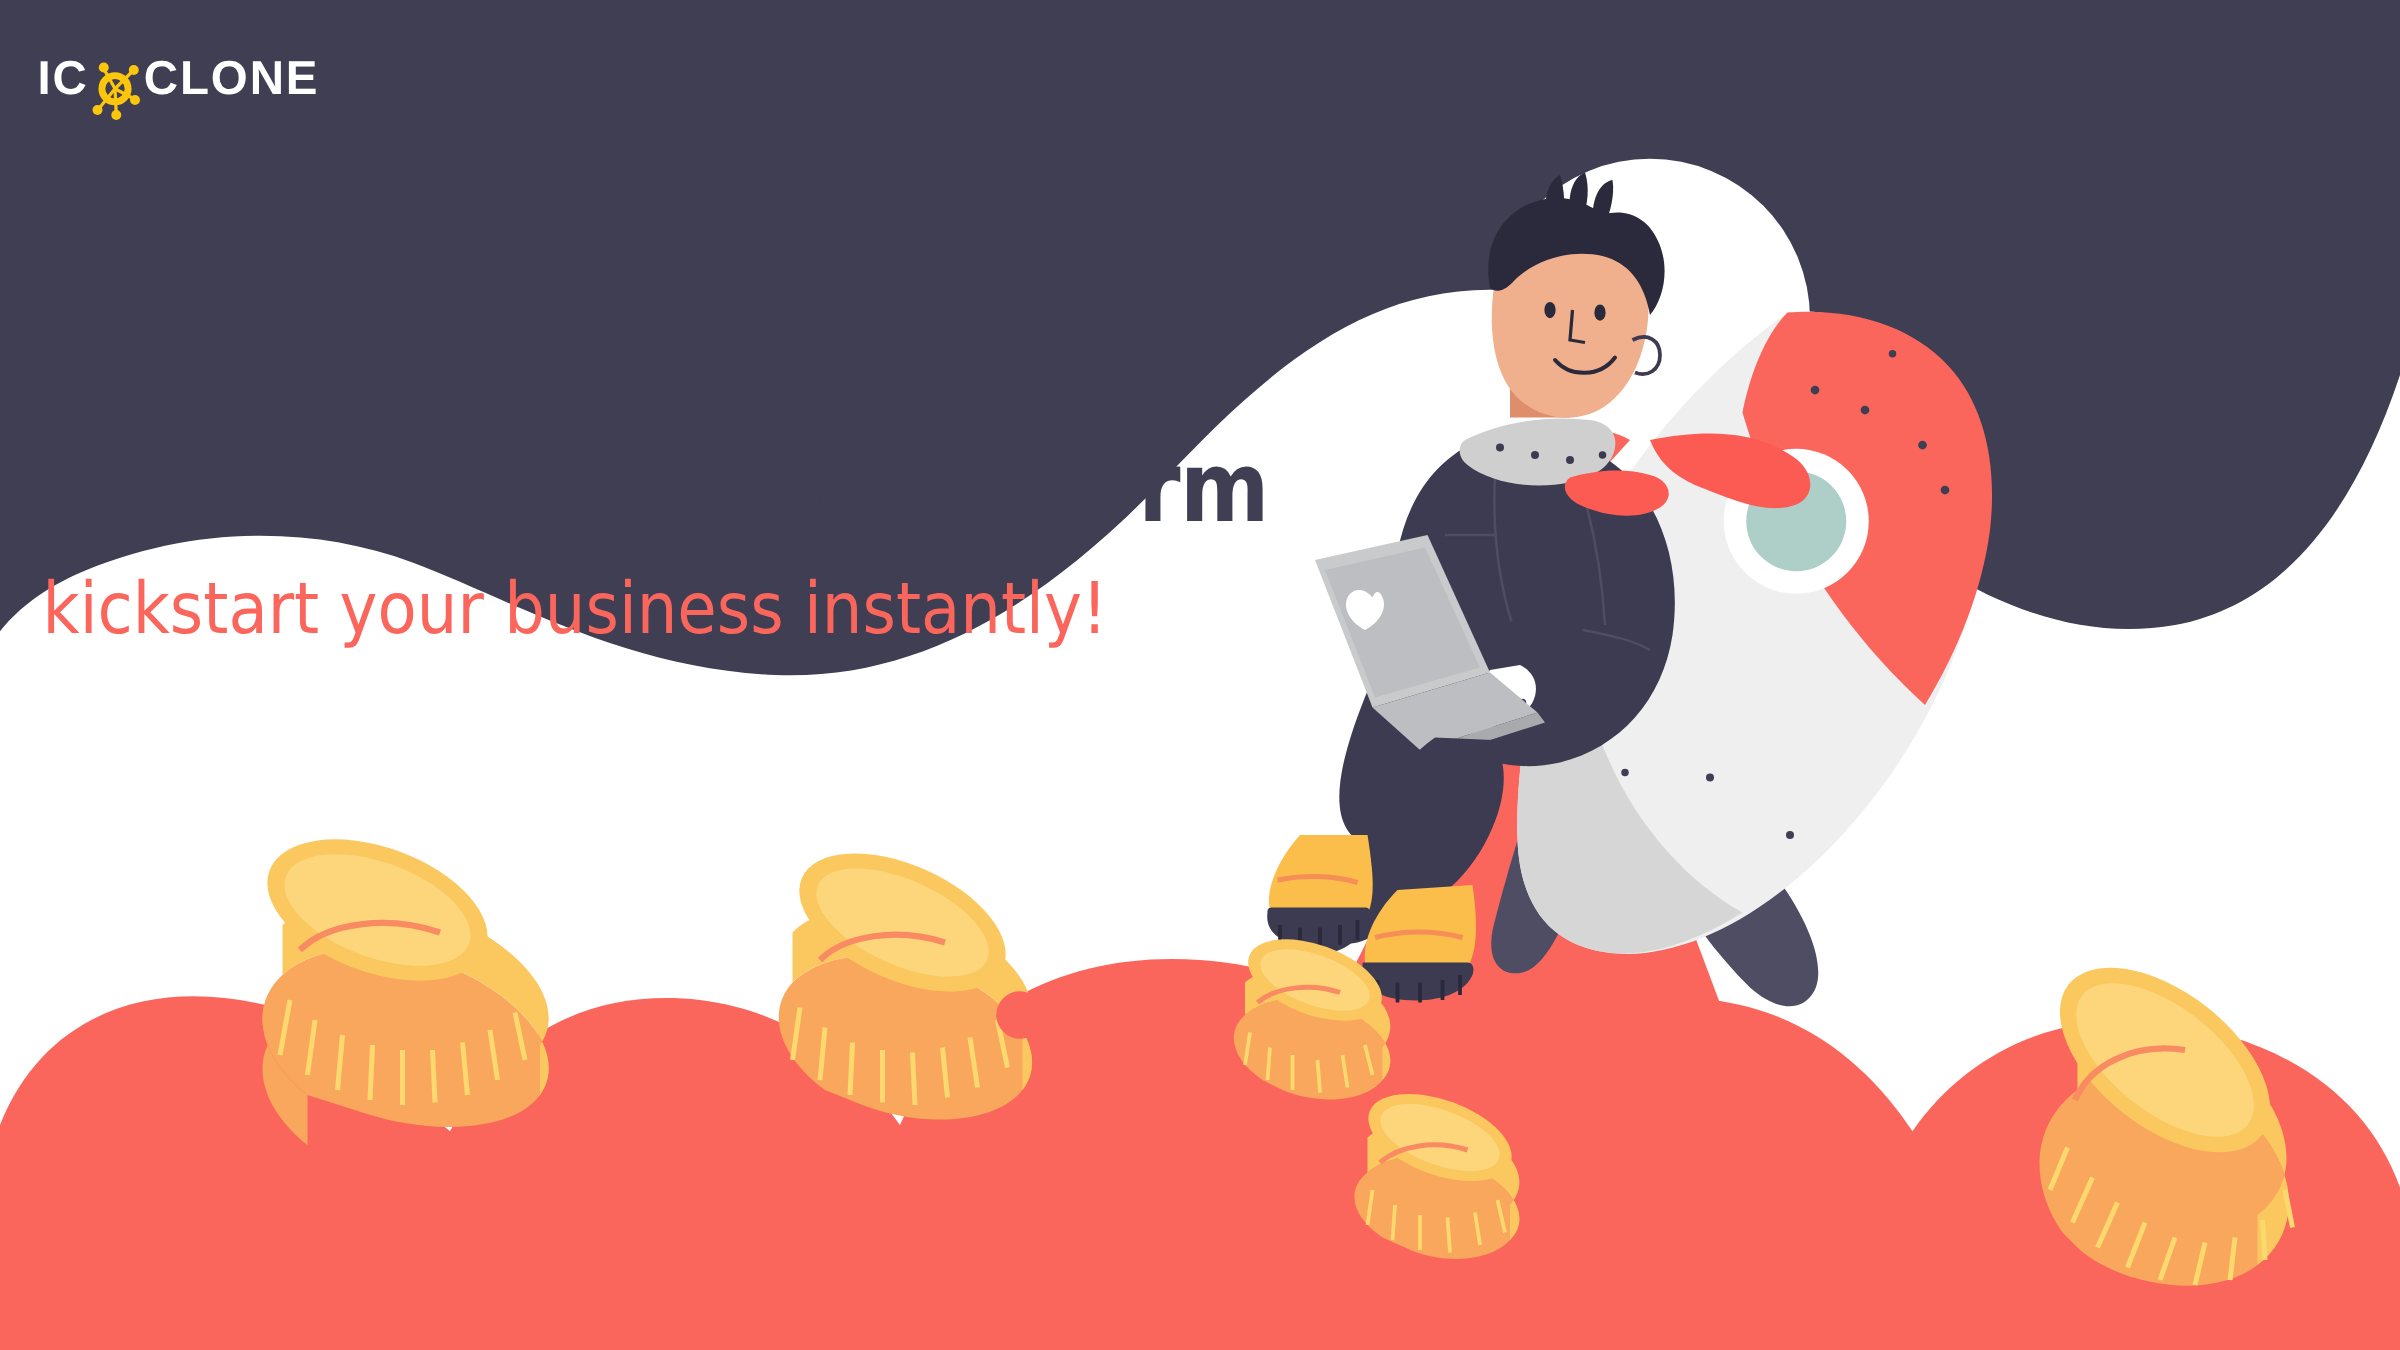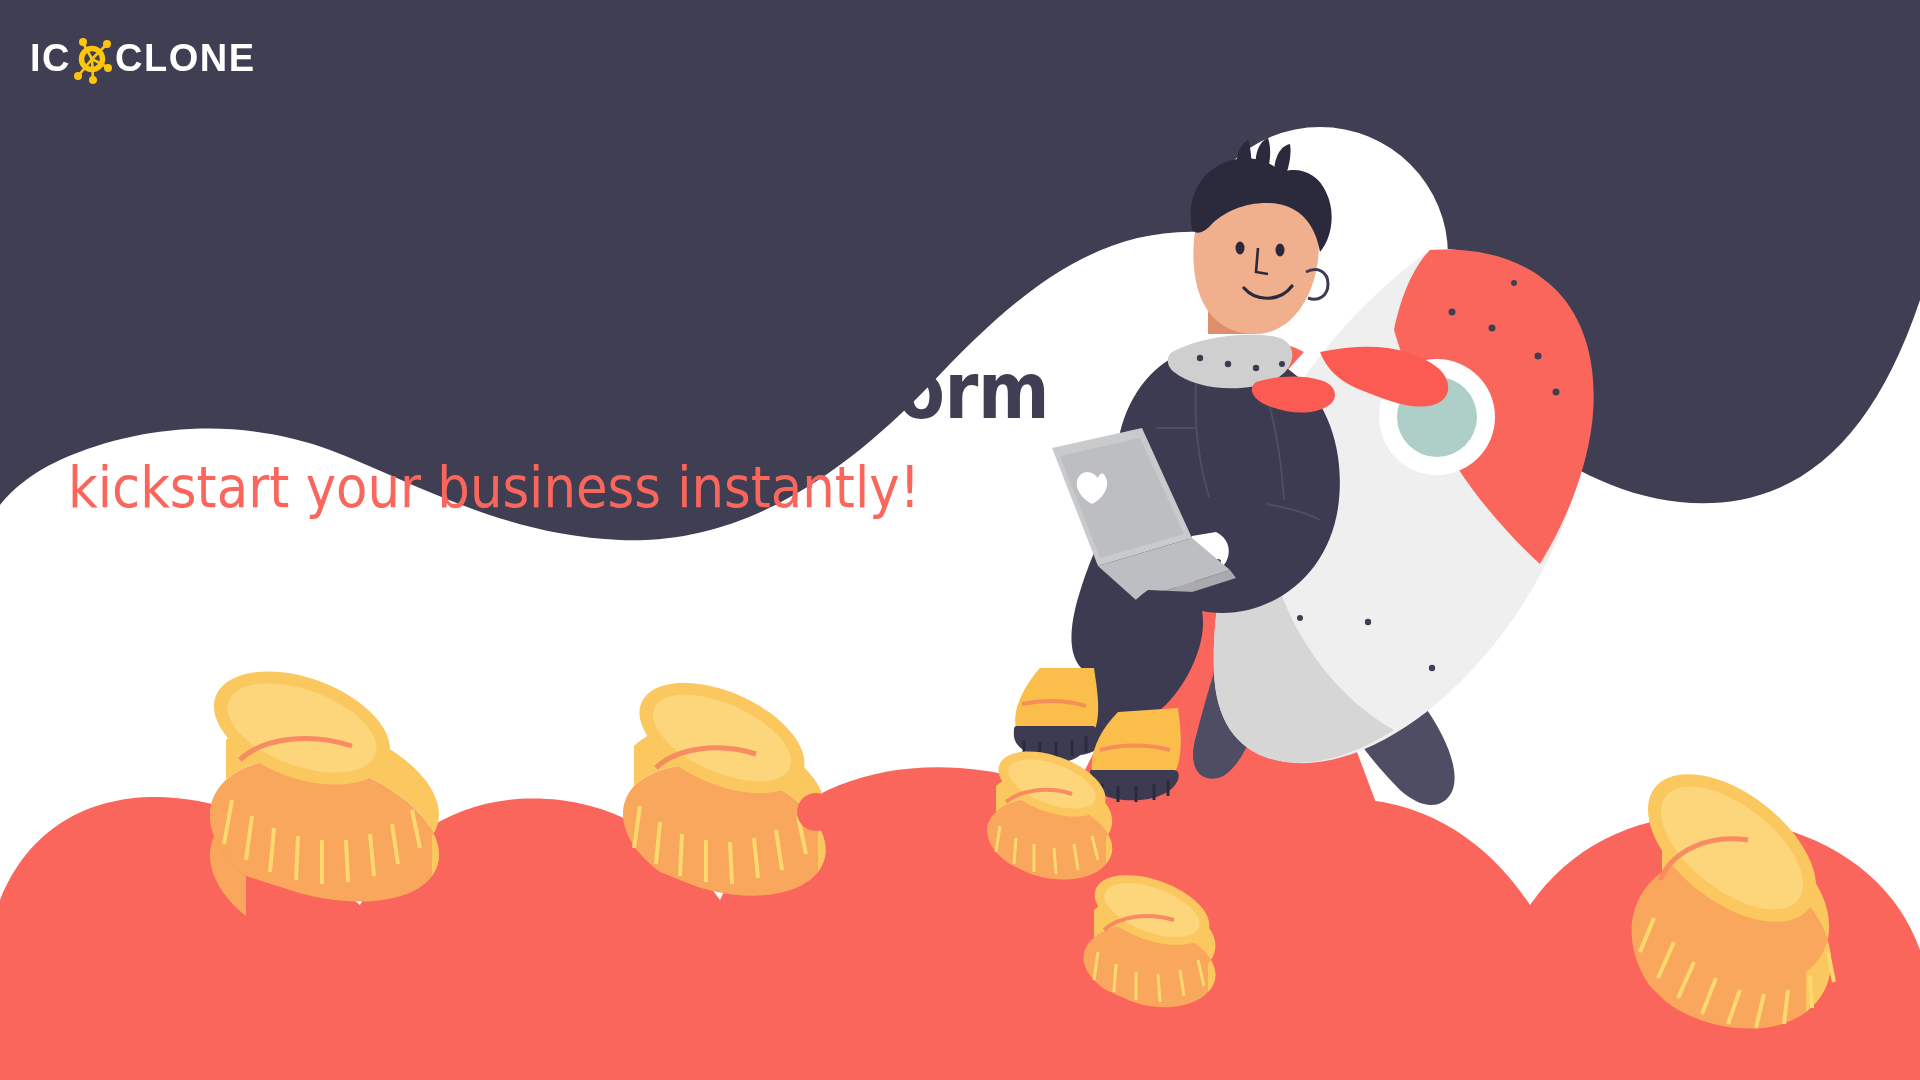--- a/index.html
+++ b/index.html
@@ -11,37 +11,37 @@
   }
   #banner {
     position:absolute; left:0; top:0; width:1920px; height:1080px;
     background:#ffffff; overflow:hidden;
   }
   .layer { position:absolute; left:0; top:0; width:1920px; height:1080px; }
   svg.layer { display:block; }
 
   
   #logo-wrap {
-    position:absolute; left:30px; top:32px;
-    display:flex; align-items:center; z-index:40;
+    position:absolute; left:30px; top:44px;
+    display:flex; z-index:40;
     height:52px;
   }
   #logo-text-1, #logo-text-2 {
     color:#ffffff;
     font-family:"Liberation Sans", sans-serif;
     font-weight:bold;
     font-size:38px;
     letter-spacing:1.5px;
     line-height:1;
   }
   #logo-mark { width:42px; height:52px; margin:0 2px 0 0; position:relative; top:1px;}
 
   
   #copy {
-    position:absolute; left:34px; top:352px; z-index:35; width:930px;margin-left:34px;
+    position:absolute; left:34px; top:352px; z-index:35; width:930px;
   }
   #headline {
     font-family:"DejaVu Sans", sans-serif;
     font-weight:bold;
     font-size:78px;
     line-height:1.0;
     color:#3F3E52;
     letter-spacing:-0.5px;
     transform:scaleX(0.88);
     transform-origin:left center;

